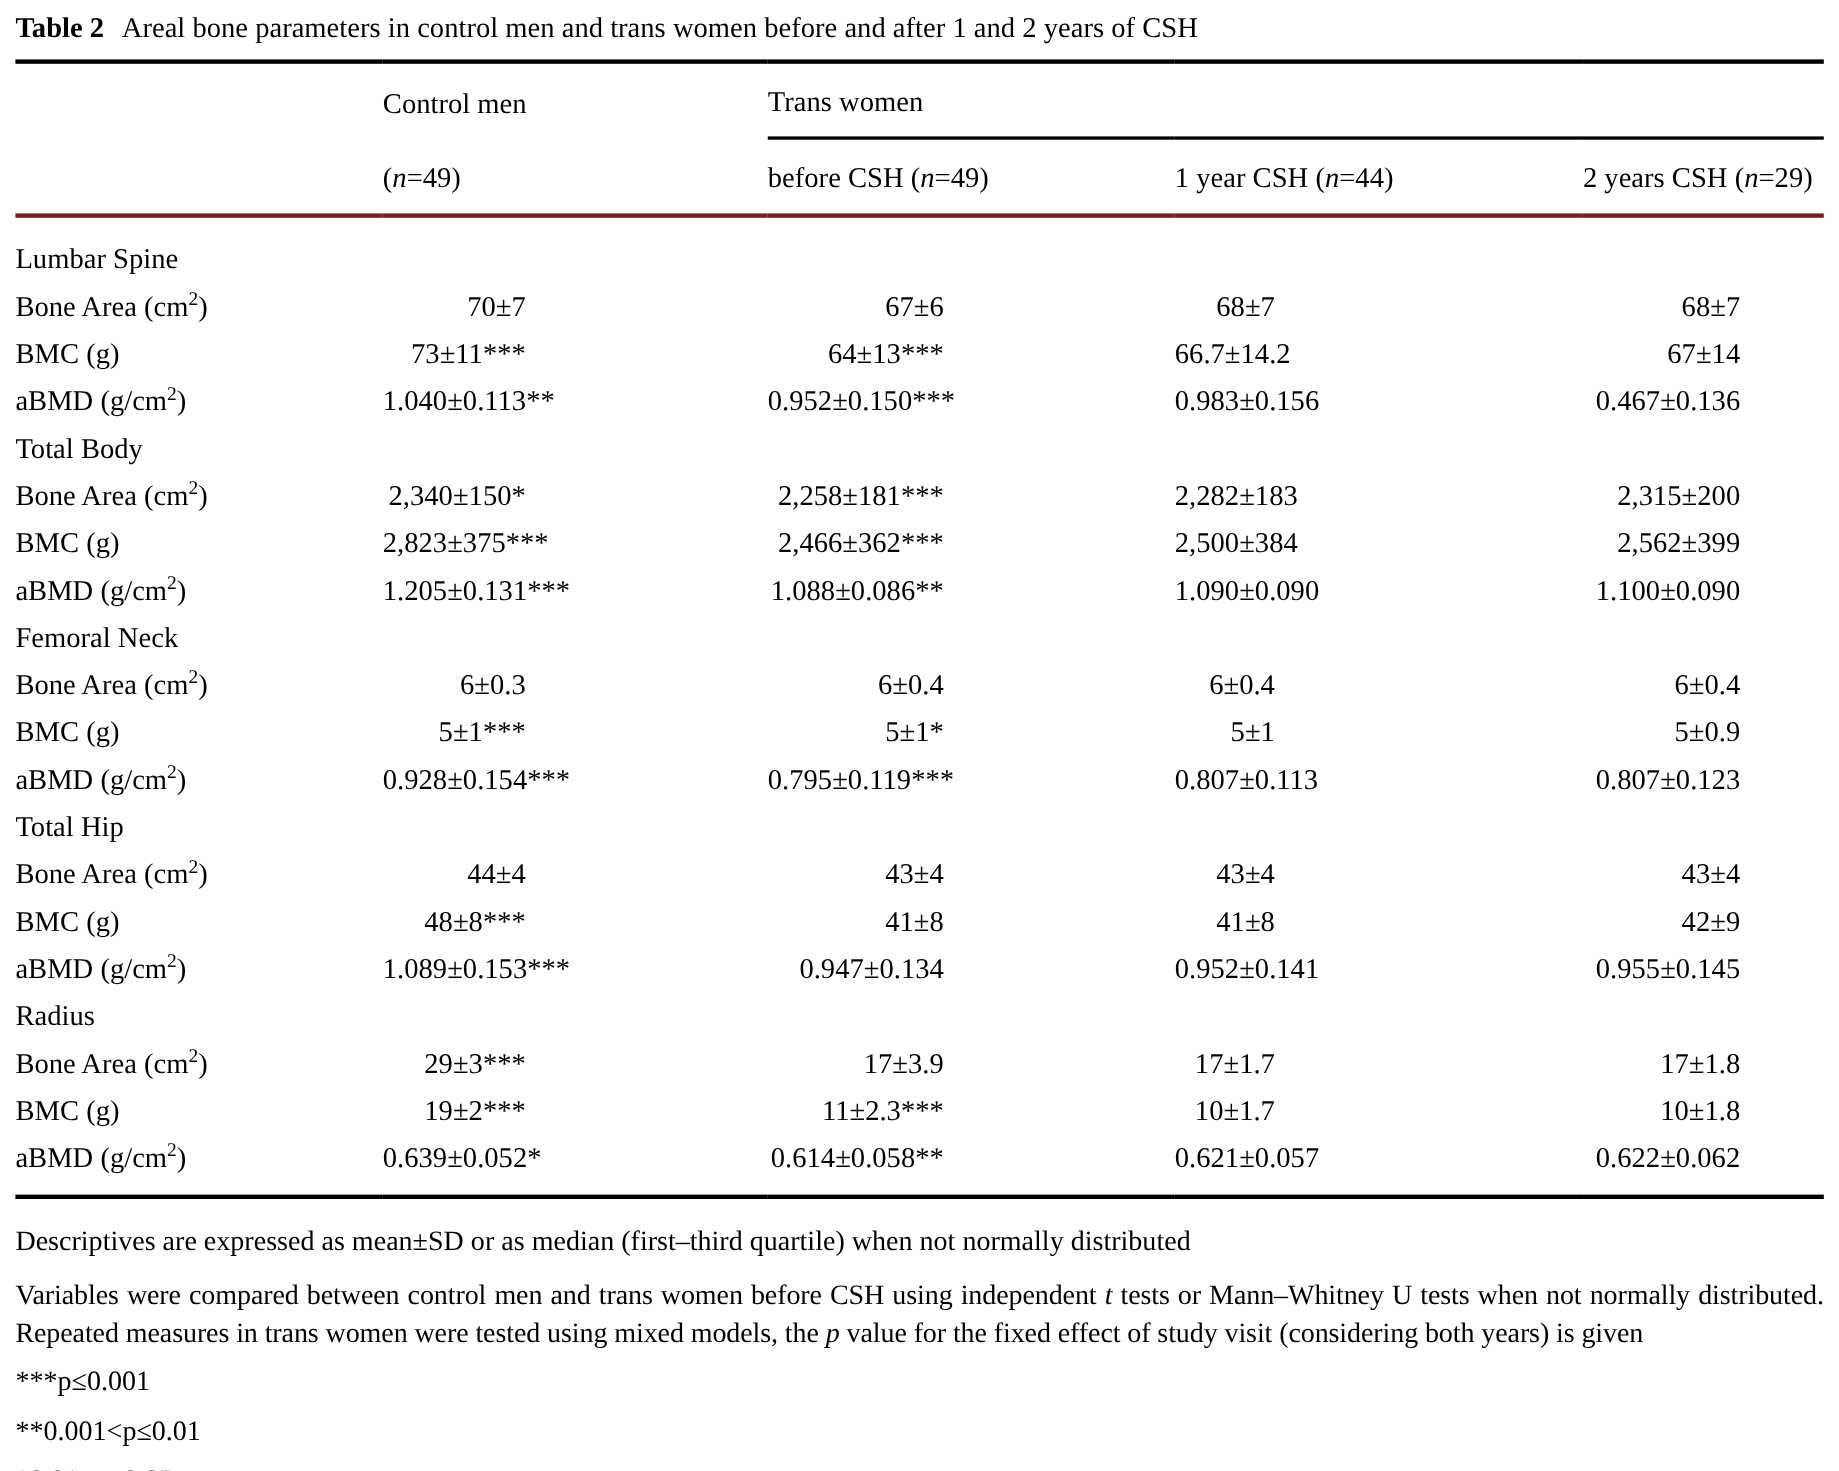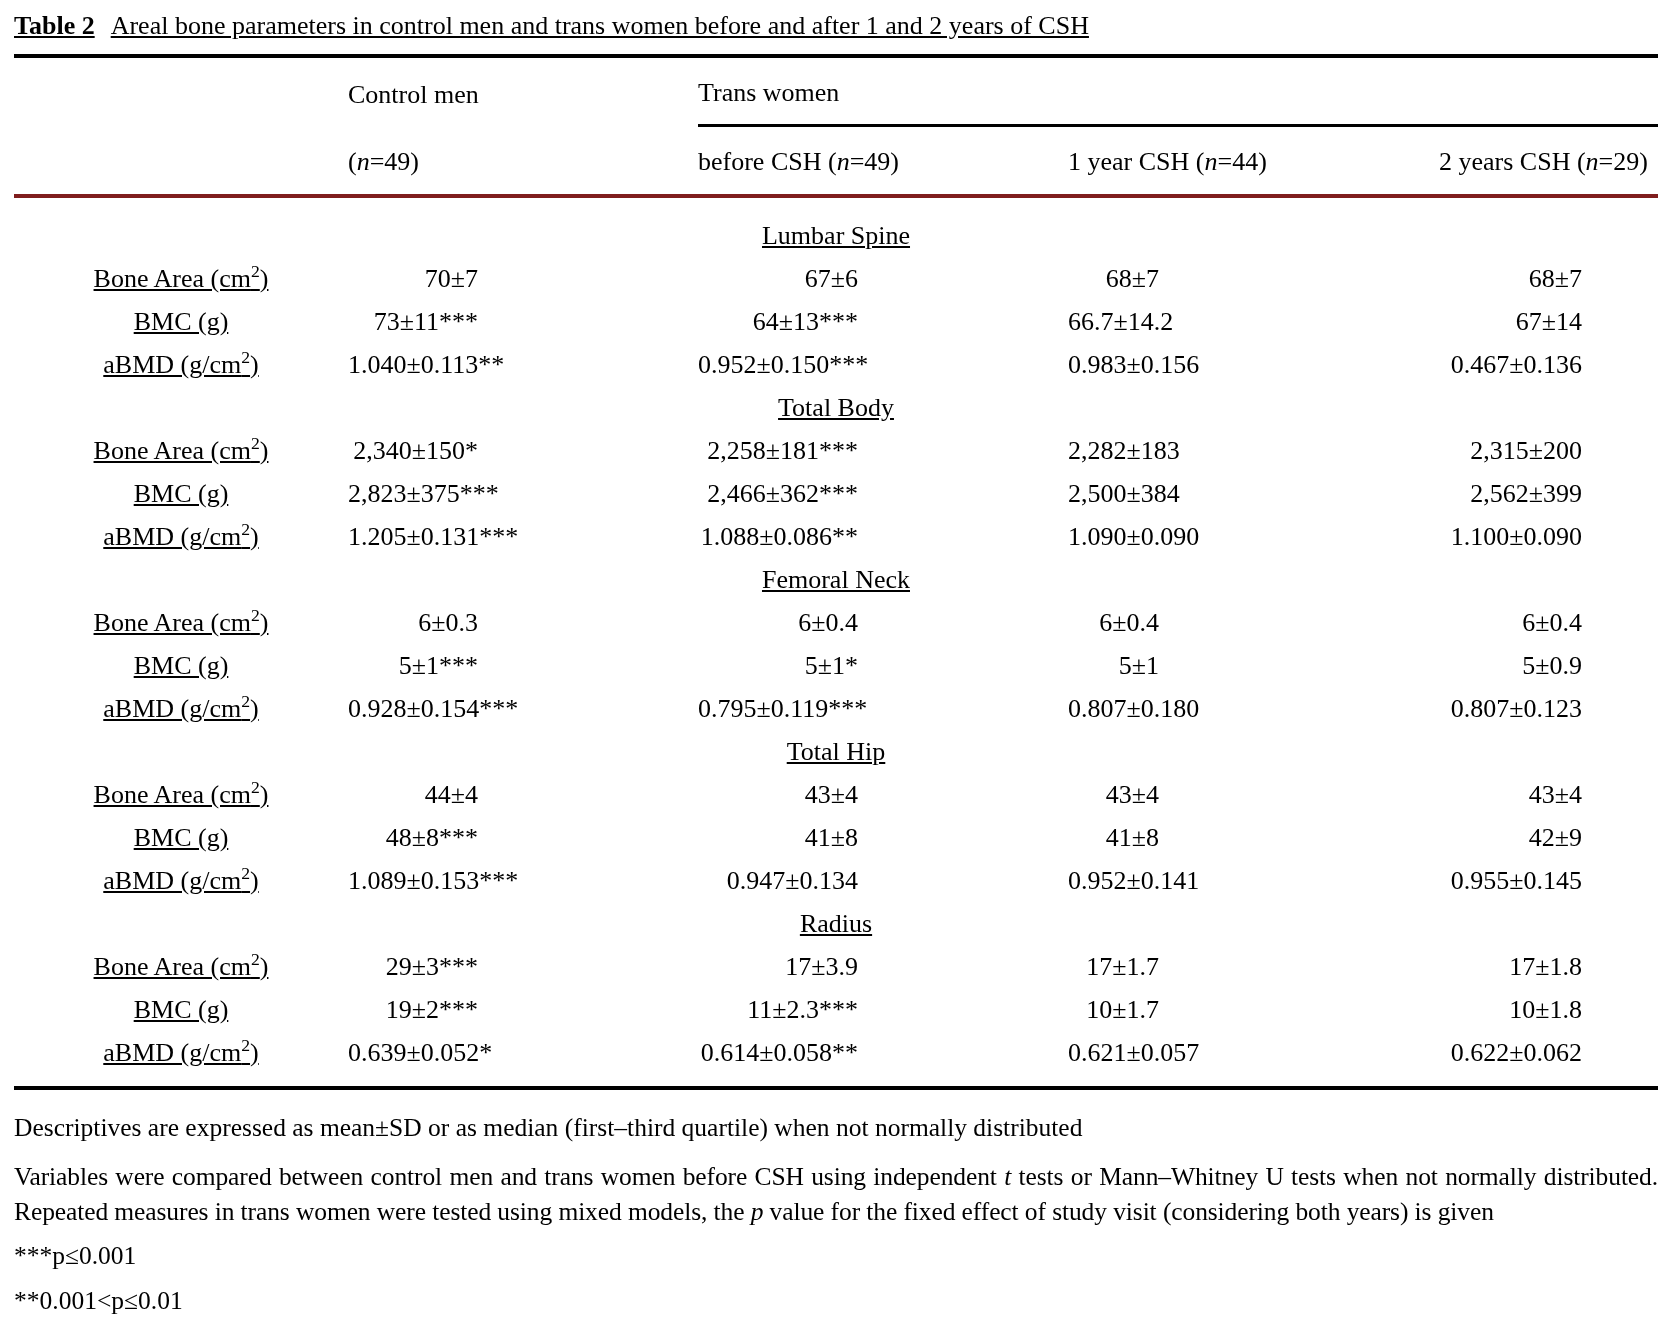--- a/index.html
+++ b/index.html
@@ -5,21 +5,21 @@
   html, body { margin: 0; padding: 0; background: #ffffff; }
   body {
     width: 1672px; height: 1337px;
     font-family: "Liberation Serif", "DejaVu Serif", serif;
     color: #000;
     -webkit-font-smoothing: antialiased;
   }
   .page { padding: 8px 14px 0 14px; }
 
   
-  .caption { font-size: 26px; line-height: 32px; margin: 2px 0 12px 0; white-space: nowrap; text-decoration: underline; }
+  .caption { font-size: 26px; line-height: 32px; margin: 2px 0 12px 0; white-space: nowrap; }
   .cap-label { font-weight: bold; margin-right: 16px; }
 
   
   table {
     border-collapse: collapse;
     width: 1644px;
     table-layout: fixed;
     border-top: 4px solid #000;
     border-bottom: 4px solid #000;
     font-size: 26px;
@@ -31,21 +31,21 @@
   col.col4 { width: auto; }
 
   thead th { font-weight: normal; text-align: left; vertical-align: bottom; padding: 0; }
   tr.group-row th { height: 50px; padding-bottom: 16px; }
   th.trans-span { border-bottom: 3px solid #000; }
   tr.sub-row th { height: 50px; padding-bottom: 17px; border-bottom: 4px solid #7f1d1d; }
 
   tbody td { height: 43px; line-height: 43px; padding: 0; white-space: nowrap; }
   tbody tr.row-first td { padding-top: 16px; }
   tbody tr.row-last td { padding-bottom: 12px; }
-  td.param { text-align: center; text-decoration: underline; }
+  td.param { text-align: left; }
   td.val { text-align: right; }
   td.c1 { padding-right: 220px; }
   td.c2 { padding-right: 210px; }
   td.c3 { padding-right: 280px; }
   td.c4 { padding-right: 76px; }
 
   sup { font-size: 0.68em; line-height: 0; }
   i { font-style: italic; }
 
   
@@ -149,21 +149,21 @@
           <td class="param">BMC (g)</td>
           <td class="val c1">5±1***</td>
           <td class="val c2">5±1*</td>
           <td class="val c3">5±1</td>
           <td class="val c4">5±0.9</td>
         </tr>
         <tr>
           <td class="param">aBMD (g/cm<sup>2</sup>)</td>
           <td class="val c1">0.928±0.154***</td>
           <td class="val c2">0.795±0.119***</td>
-          <td class="val c3">0.807±0.180</td>
+          <td class="val c3">0.807±0.113</td>
           <td class="val c4">0.807±0.123</td>
         </tr>
         <tr>
           <td class="param" colspan="5">Total Hip</td>
         </tr>
         <tr>
           <td class="param">Bone Area (cm<sup>2</sup>)</td>
           <td class="val c1">44±4</td>
           <td class="val c2">43±4</td>
           <td class="val c3">43±4</td>

